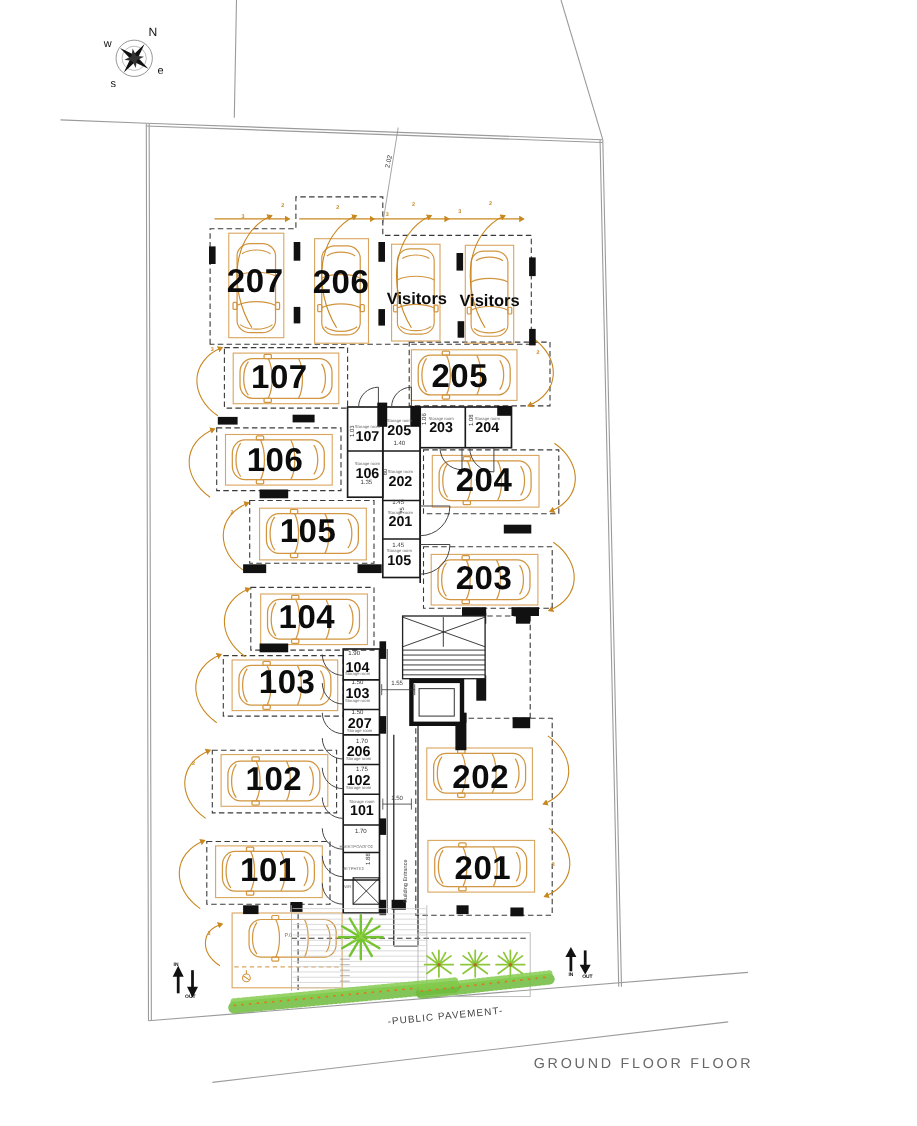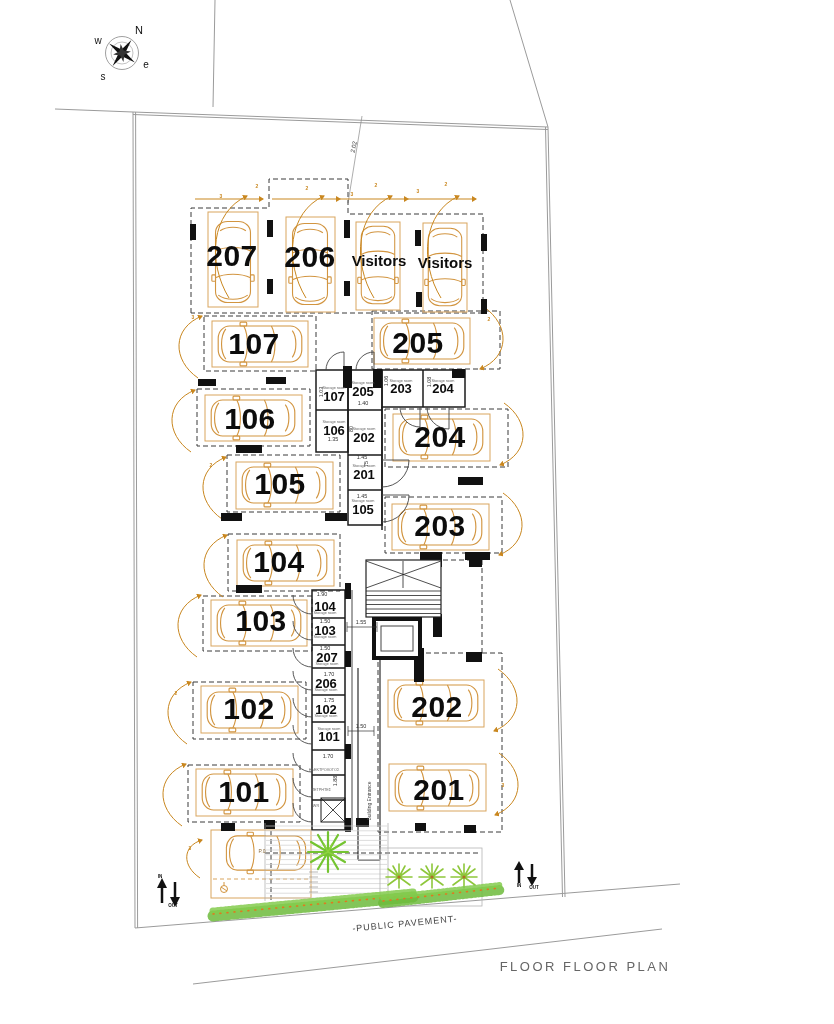--- a/index.html
+++ b/index.html
@@ -2,21 +2,21 @@
 <html><head>
 <meta charset="utf-8">
 <style>
   html,body{margin:0;padding:0;background:#ffffff;}
   .canvas{position:relative;width:834px;height:1024px;background:#fff;overflow:hidden;
           font-family:"Liberation Sans",sans-serif;}
   svg{position:absolute;left:0;top:0;}
   .lbl{position:absolute;white-space:nowrap;line-height:1;color:#0c0c0c;
        transform:translate(-50%,-50%);}
   .big{font-size:30px;font-weight:700;letter-spacing:.5px;}
-  .vis{font-size:15px;font-weight:700;}
+  .vis{font-size:15px;font-weight:700;margin-top:12px;}
   .snum{font-size:13px;font-weight:700;}
   .tiny{font-size:9px;color:#666;transform:translate(-50%,-50%) scale(.42);}
   .dim{font-size:10px;color:#333;transform:translate(-50%,-50%) scale(.55);}
   .dimv{font-size:10px;color:#333;}
   .man{font-size:9px;font-weight:700;color:#c9871f;transform:translate(-50%,-50%) scale(.55);}
   .inout{font-size:9px;font-weight:700;color:#111;transform:translate(-50%,-50%) scale(.5);}
   .pnum{font-size:10px;color:#8a6a3a;}
   .pave{font-size:9px;color:#444;letter-spacing:1px;}
   .title{font-size:13px;color:#666;letter-spacing:2.5px;}
   .cletter{font-size:10px;color:#111;}
@@ -367,15 +367,15 @@
 <span class="lbl cletter" style="left:146px;top:65px">e</span>
 <span class="lbl cletter" style="left:103px;top:77px">s</span>
 
 <span class="lbl inout" style="left:160px;top:877px">IN</span>
 <span class="lbl inout" style="left:173px;top:906px">OUT</span>
 <span class="lbl inout" style="left:519px;top:886px">IN</span>
 <span class="lbl inout" style="left:534px;top:888px">OUT</span>
 
 <span class="lbl bent" style="left:369px;top:801px;transform:translate(-50%,-50%) rotate(-90deg) scale(.5)">Building Entrance</span>
 <span class="lbl pave" style="left:405px;top:924px;transform:translate(-50%,-50%) rotate(-5.5deg)">-PUBLIC PAVEMENT-</span>
-<span class="lbl title" style="left:585px;top:966px">FLOOR FLOOR PLAN</span>
+<span class="lbl title" style="left:585px;top:966px">GROUND FLOOR FLOOR</span>
 
 </div>
 
 </body></html>

